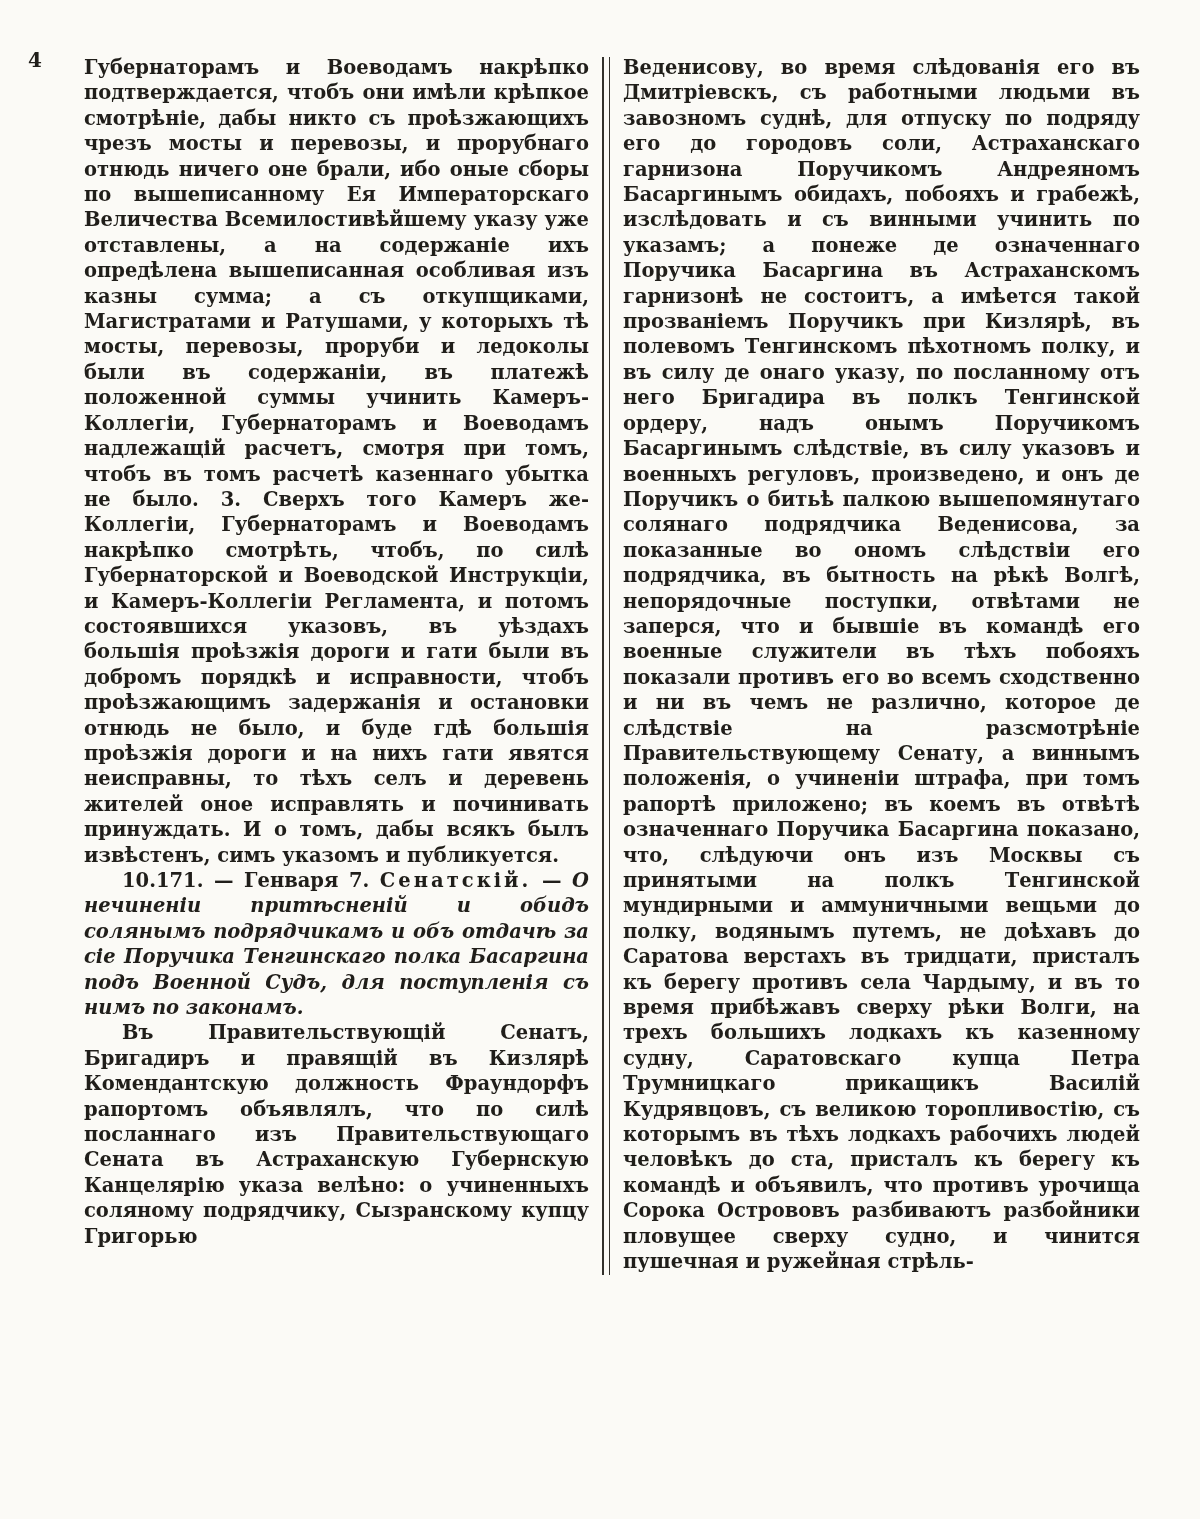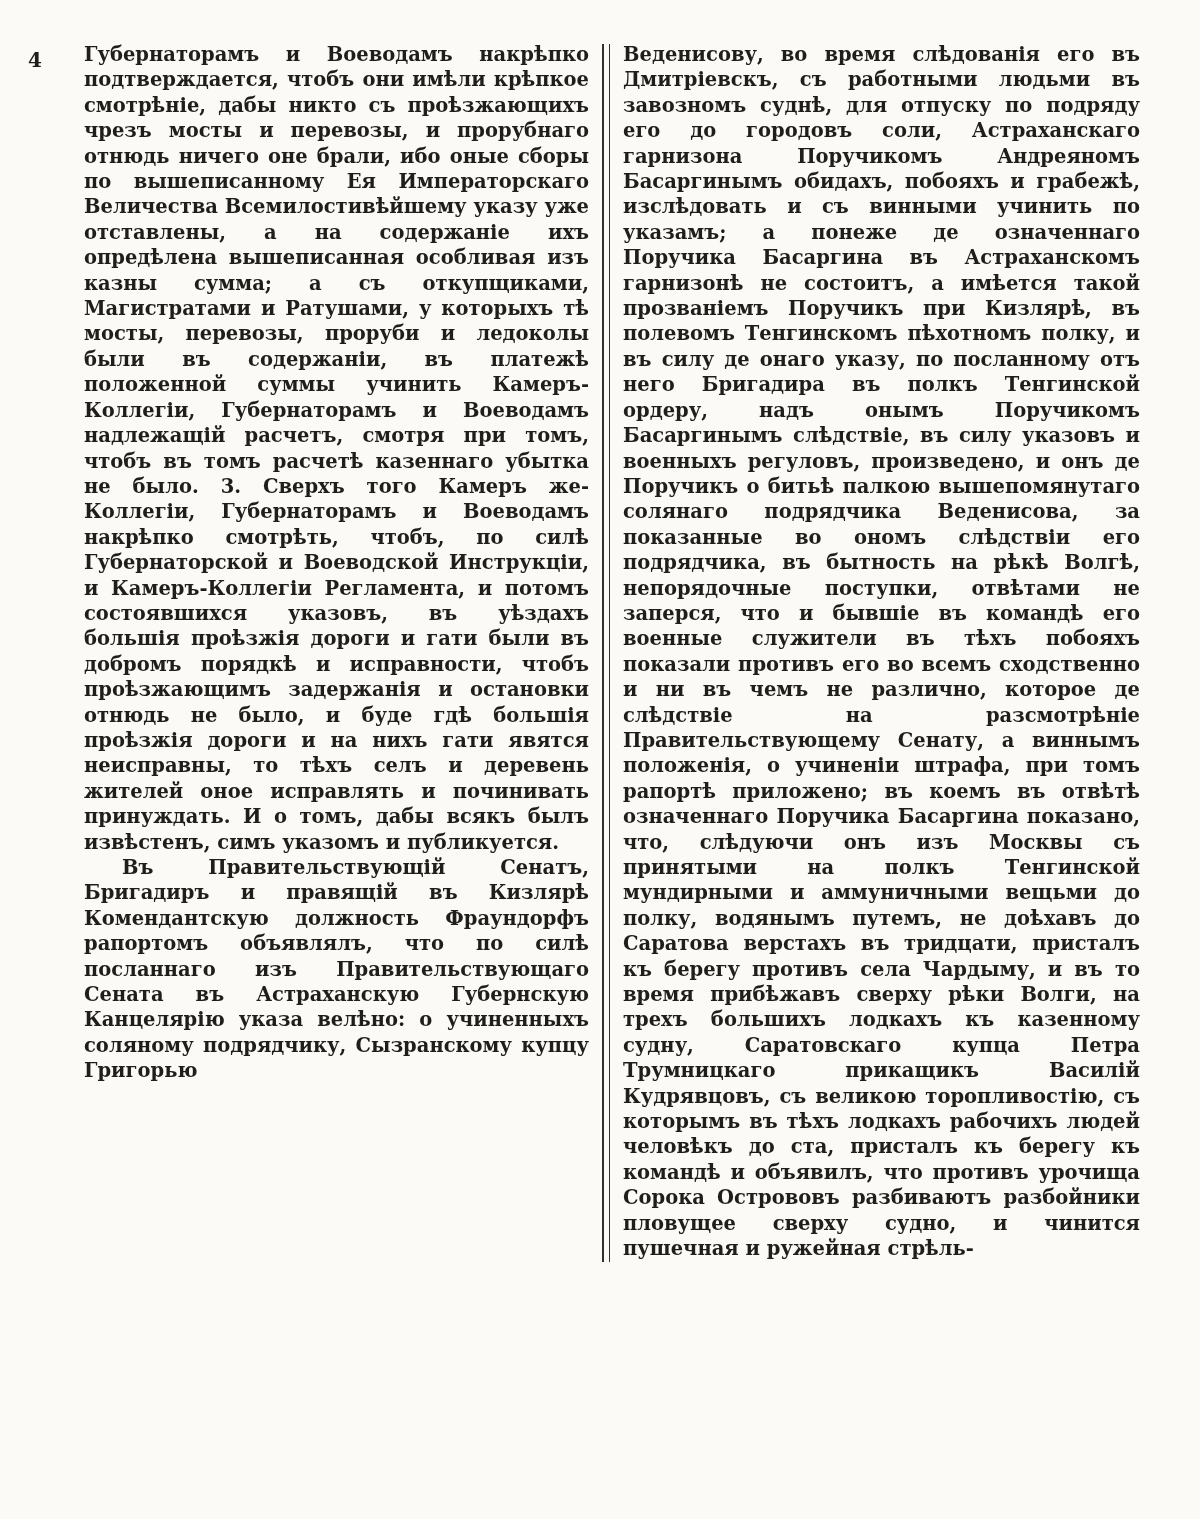--- a/index.html
+++ b/index.html
@@ -36,21 +36,21 @@
   }
   .year{
     text-align:center;
     font-size:20px;
     font-weight:bold;
     letter-spacing:3px;
     margin-top:11px;
   }
   .columns{
     display:flex;
-    margin-top:0;
+    margin-top:13px;
     align-items:stretch;
   }
   .column{
     text-align:justify;
     font-size:19.5px;
     line-height:25.4px;
     font-weight:bold;
   }
   .column.left{flex:0 0 505px;}
   .column.right{flex:1 1 auto;}
@@ -73,20 +73,21 @@
 <div class="page">
 
   <span class="page-number">4</span>
 
 
 
   <div class="columns">
 
     <div class="column left">
       <p class="para">Губернаторамъ и Воеводамъ накрѣпко подтверждается, чтобъ они имѣли крѣпкое смотрѣніе, дабы никто съ проѣзжающихъ чрезъ мосты и перевозы, и прорубнаго отнюдь ничего оне брали, ибо оные сборы по вышеписанному Ея Императорскаго Величества Всемилостивѣйшему указу уже отставлены, а на содержаніе ихъ опредѣлена вышеписанная особливая изъ казны сумма; а съ откупщиками, Магистратами и Ратушами, у которыхъ тѣ мосты, перевозы, проруби и ледоколы были въ содержаніи, въ платежѣ положенной суммы учинить Камеръ-Коллегіи, Губернаторамъ и Воеводамъ надлежащій расчетъ, смотря при томъ, чтобъ въ томъ расчетѣ казеннаго убытка не было. 3. Сверхъ того Камеръ же-Коллегіи, Губернаторамъ и Воеводамъ накрѣпко смотрѣть, чтобъ, по силѣ Губернаторской и Воеводской Инструкціи, и Камеръ-Коллегіи Регламента, и потомъ состоявшихся указовъ, въ уѣздахъ большія проѣзжія дороги и гати были въ добромъ порядкѣ и исправности, чтобъ проѣзжающимъ задержанія и остановки отнюдь не было, и буде гдѣ большія проѣзжія дороги и на нихъ гати явятся неисправны, то тѣхъ селъ и деревень жителей оное исправлять и починивать принуждать. И о томъ, дабы всякъ былъ извѣстенъ, симъ указомъ и публикуется.</p>
+      <p class="para indent"><span class="sec-num">10.171. — Генваря 7.</span> <span class="sec-type">Сенатскій.</span> <span class="sec-dash">—</span> <span class="sec-title">О нечиненіи притѣсненій и обидъ солянымъ подрядчикамъ и объ отдачѣ за сіе Поручика Тенгинскаго полка Басаргина подъ Военной Судъ, для поступленія съ нимъ по законамъ.</span></p>
       <p class="para indent">Въ Правительствующій Сенатъ, Бригадиръ и правящій въ Кизлярѣ Комендантскую должность Фраундорфъ рапортомъ объявлялъ, что по силѣ посланнаго изъ Правительствующаго Сената въ Астраханскую Губернскую Канцелярію указа велѣно: о учиненныхъ соляному подрядчику, Сызранскому купцу Григорью</p>
     </div>
 
     <div class="divider"></div>
 
     <div class="column right">
       <p class="para">Веденисову, во время слѣдованія его въ Дмитріевскъ, съ работными людьми въ завозномъ суднѣ, для отпуску по подряду его до городовъ соли, Астраханскаго гарнизона Поручикомъ Андреяномъ Басаргинымъ обидахъ, побояхъ и грабежѣ, изслѣдовать и съ винными учинить по указамъ; а понеже де означеннаго Поручика Басаргина въ Астраханскомъ гарнизонѣ не состоитъ, а имѣется такой прозваніемъ Поручикъ при Кизлярѣ, въ полевомъ Тенгинскомъ пѣхотномъ полку, и въ силу де онаго указу, по посланному отъ него Бригадира въ полкъ Тенгинской ордеру, надъ онымъ Поручикомъ Басаргинымъ слѣдствіе, въ силу указовъ и военныхъ регуловъ, произведено, и онъ де Поручикъ о битьѣ палкою вышепомянутаго солянаго подрядчика Веденисова, за показанные во ономъ слѣдствіи его подрядчика, въ бытность на рѣкѣ Волгѣ, непорядочные поступки, отвѣтами не заперся, что и бывшіе въ командѣ его военные служители въ тѣхъ побояхъ показали противъ его во всемъ сходственно и ни въ чемъ не различно, которое де слѣдствіе на разсмотрѣніе Правительствующему Сенату, а виннымъ положенія, о учиненіи штрафа, при томъ рапортѣ приложено; въ коемъ въ отвѣтѣ означеннаго Поручика Басаргина показано, что, слѣдуючи онъ изъ Москвы съ принятыми на полкъ Тенгинской мундирными и аммуничными вещьми до полку, водянымъ путемъ, не доѣхавъ до Саратова верстахъ въ тридцати, присталъ къ берегу противъ села Чардыму, и въ то время прибѣжавъ сверху рѣки Волги, на трехъ большихъ лодкахъ къ казенному судну, Саратовскаго купца Петра Трумницкаго прикащикъ Василій Кудрявцовъ, съ великою торопливостію, съ которымъ въ тѣхъ лодкахъ рабочихъ людей человѣкъ до ста, присталъ къ берегу къ командѣ и объявилъ, что противъ урочища Сорока Острововъ разбиваютъ разбойники пловущее сверху судно, и чинится пушечная и ружейная стрѣль-</p>
     </div>
 
   </div>

